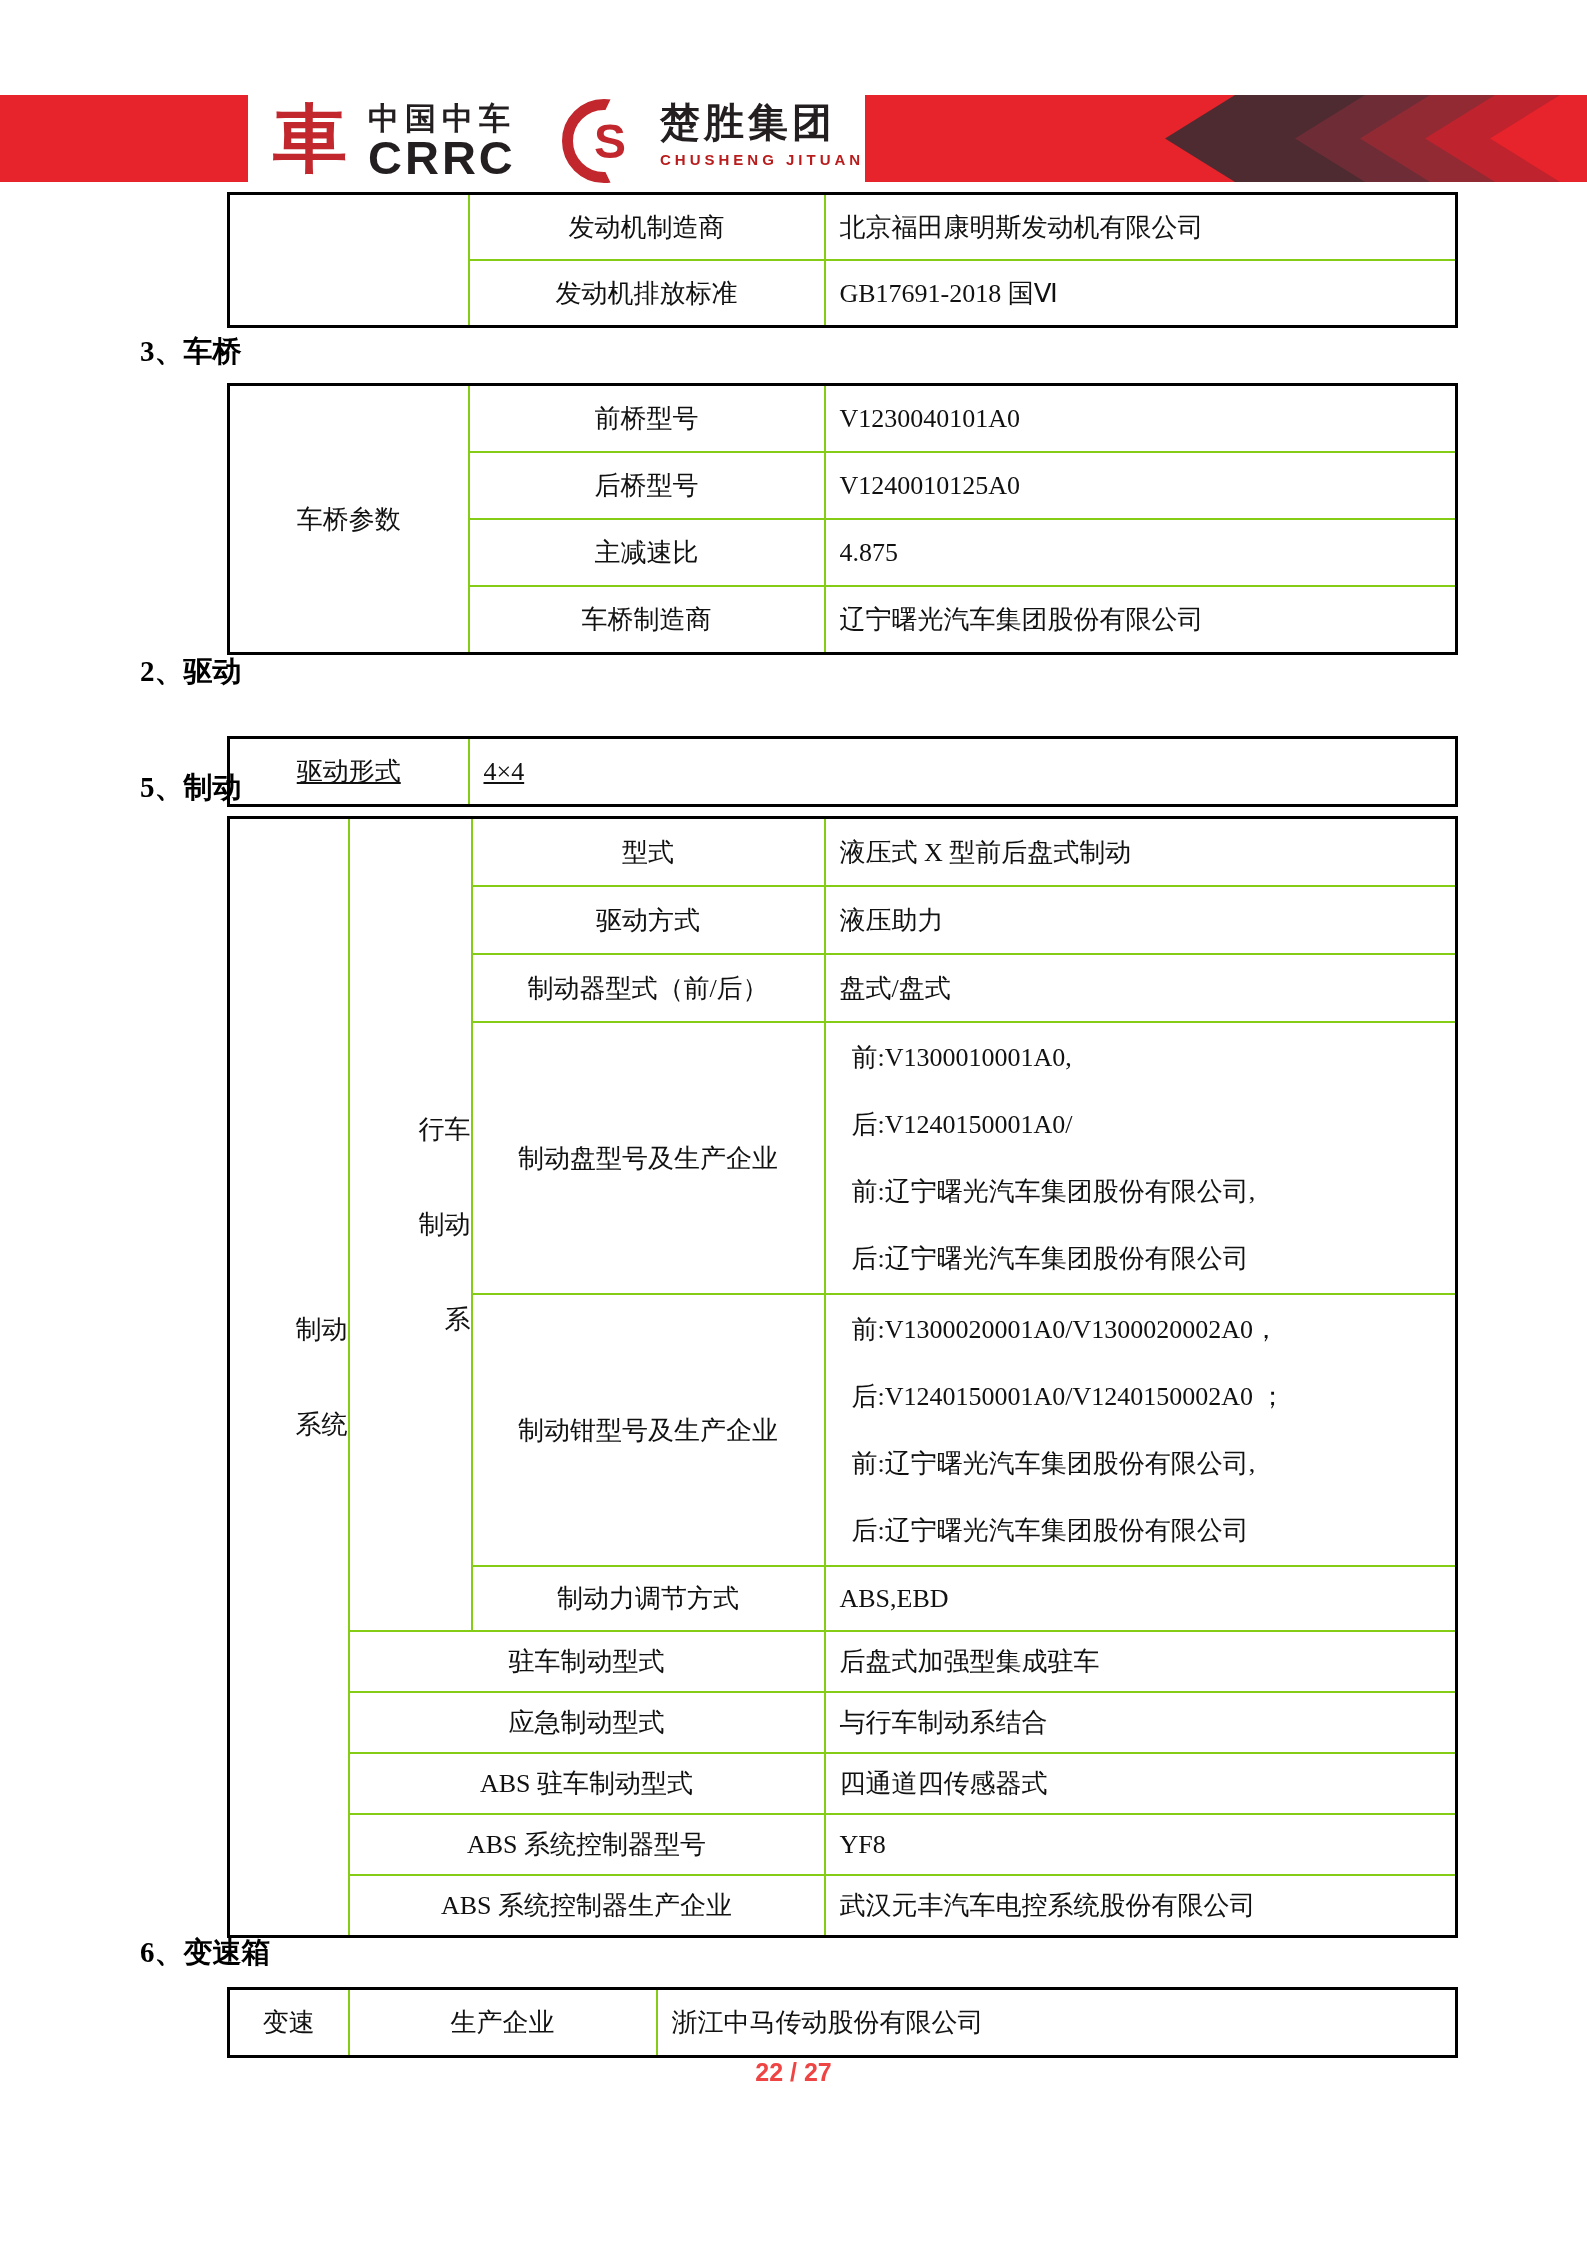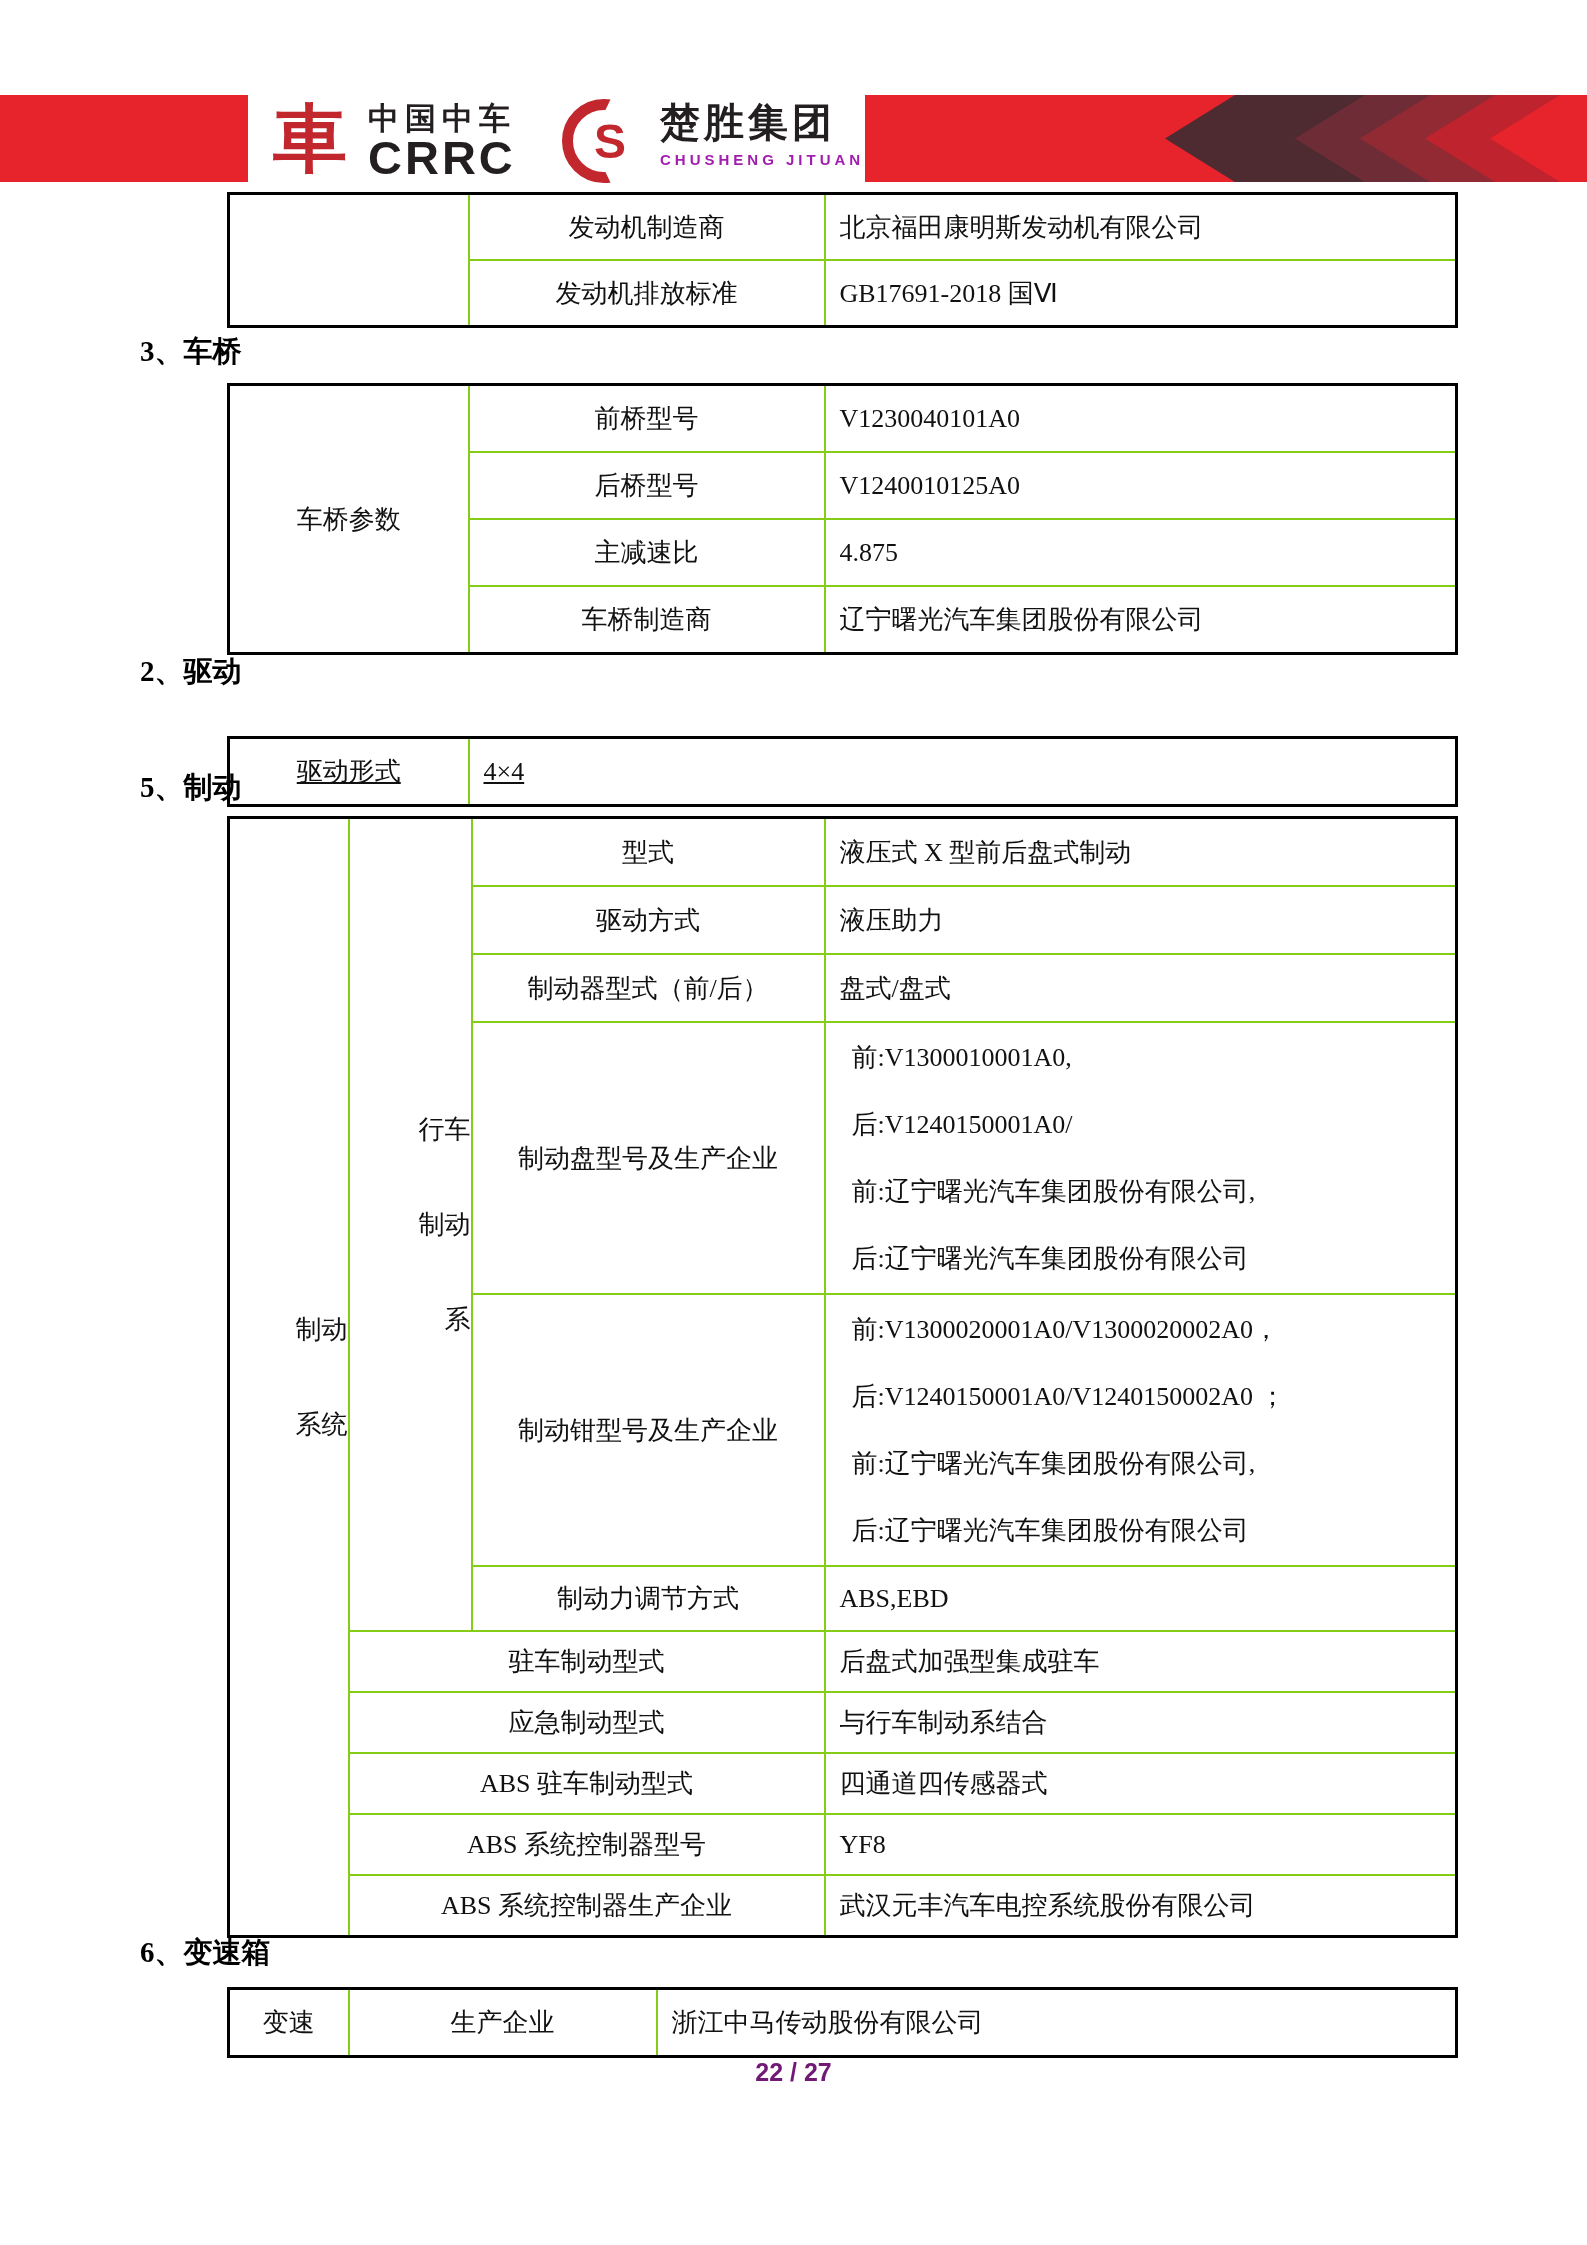--- a/index.html
+++ b/index.html
@@ -26,40 +26,40 @@
   .crrc-en{font-size:47px;font-weight:bold;letter-spacing:3px;line-height:44px;}
   .cs-mark{position:absolute;left:562px;top:99px;width:84px;height:84px;}
   .cs-crescent{position:absolute;left:0;top:0;width:84px;height:84px;box-sizing:border-box;
                border:11px solid #c1272d;border-radius:50%;
                clip-path:polygon(0 0,58% 0,34% 50%,58% 100%,0 100%);}
   .cs-s{position:absolute;left:18px;top:14px;width:60px;height:56px;display:flex;align-items:center;
         justify-content:center;font-family:"Liberation Sans",sans-serif;
         font-size:48px;font-weight:bold;color:#c1272d;}
   .cs-text{position:absolute;left:660px;top:101px;font-family:"Liberation Sans",sans-serif;color:#231f20;}
   .cs-cn{font-size:40px;font-weight:bold;letter-spacing:4px;line-height:42px;}
-  .cs-en{font-size:15px;font-weight:bold;letter-spacing:4px;line-height:18px;margin-top:8px;color:#a21caf;}
+  .cs-en{font-size:15px;font-weight:bold;letter-spacing:4px;line-height:18px;margin-top:8px;color:#b91c1c;}
 
   
   .sec-heading{position:absolute;left:140px;font-size:29px;font-weight:bold;color:#000;}
 
   
   table{border-collapse:collapse;table-layout:fixed;position:absolute;left:227px;
         font-size:26px;color:#111;}
   td{border:2px solid #84cc16;padding:0;vertical-align:middle;overflow:hidden;}
   table{border:3px solid #000;}
   .lbl{text-align:center;}
   .val{text-align:left;padding-left:14px;}
   .vspan{text-align:right;line-height:95px;}
   .mline{line-height:67px;padding-left:26px;}
   .r64 td{height:64px;} .r65 td{height:65px;} .r66 td{height:66px;}
   .r270 td{height:270px;} .r63 td{height:63px;} .r59 td{height:59px;}
 
   
   .footer{position:absolute;left:0;top:2058px;width:100%;text-align:center;
-          font-family:"Liberation Sans",sans-serif;font-size:25px;font-weight:bold;color:#701a75;}
+          font-family:"Liberation Sans",sans-serif;font-size:25px;font-weight:bold;color:#ef4444;}
 </style>
 </head>
 <body>
 
 <div class="page">
 
   <div class="band band-left" style="background: rgb(231, 35, 43);"></div>
   <div class="band band-right" style="background: rgb(231, 35, 43);">
     <div class="chevron chev1" style="background: rgb(78, 42, 49);"></div>
     <div class="chevron chev2" style="background: rgb(110, 45, 54);"></div>

